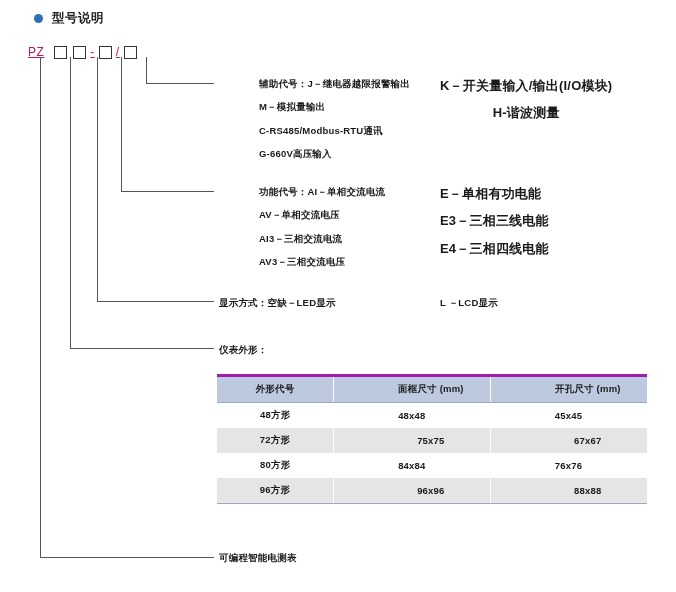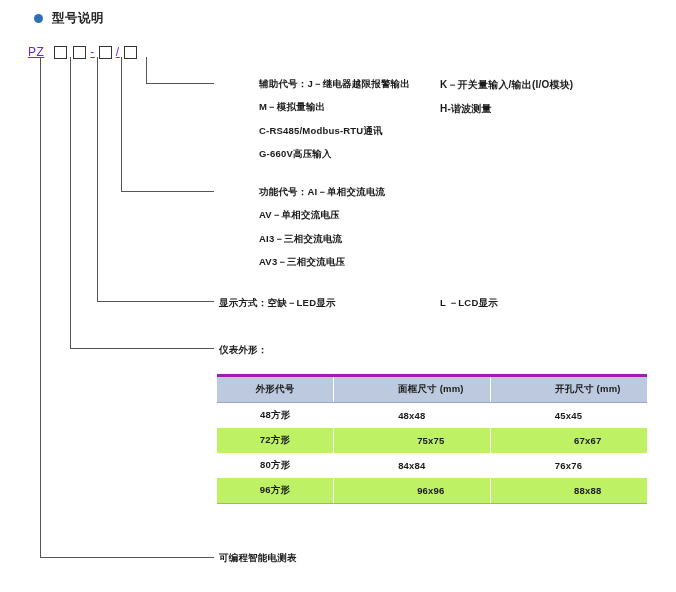--- a/index.html
+++ b/index.html
@@ -45,21 +45,21 @@
   }
 
   
   .codeline {
     position: absolute;
     left: 28px;
     top: 45px;
     display: flex;
     align-items: center;
     font-size: 12px;
-    color: #6d28d9;
+    color: #be185d;
     letter-spacing: 0.5px;
     text-decoration: underline;
   }
   .codeline .pz {
     margin-right: 7px;
     font-size: 12px;
   }
   .box {
     width: 11px;
     height: 11px;
@@ -95,32 +95,32 @@
   .grp .row {
     display: block;
     margin-bottom: 13px;
     font-weight: bold;
     letter-spacing: 0.2px;
     padding-left: 40px;
   }
   .grp .row:last-child { margin-bottom: 0; }
   .col2 {
     position: absolute;
-    font-size: 10px;
+    font-size: 13px;
     color: #1a1a1a;
     line-height: 1.1;
     white-space: nowrap;
   }
   .col2 .row {
     display: block;
     margin-bottom: 13px;
     font-weight: bold;
     letter-spacing: 0.2px;
   }
-  .col2 .row:last-child { margin-bottom: 0; }
+  .col2 .row:last-child { margin-bottom: 0; text-align: center; }
 
   .single {
     position: absolute;
     font-size: 9.5px;
     font-weight: bold;
     white-space: nowrap;
     color: #1a1a1a;
     letter-spacing: 0.2px;
   }
 
@@ -140,21 +140,21 @@
     font-weight: bold;
     color: #1a1a1a;
     letter-spacing: 0.2px;
   }
   .tbl thead th {
     background: #bcc9de;
     border-top: 3px solid #a21caf;
     border-bottom: 1px solid #9aa9c2;
   }
   .tbl tbody tr.alt td {
-    background: #bef264;
+    background: #e5e5e5;
   }
   .tbl tbody tr td {
     background: #ffffff;
   }
   .tbl tbody tr:last-child td {
     border-bottom: 1px solid #9aa9c2;
   }
   .tbl .colsep {
     border-left: 1px solid #ffffff;
     padding-left: 39px;
@@ -207,20 +207,25 @@
   <div class="col2" style="left:440px; top:79px;">
     <span class="row">K－开关量输入/输出(I/O模块)</span>
     <span class="row">H-谐波测量</span>
   </div>
 
   <div class="grp" style="left:219px; top:187px;">
     <span class="row"><span>功能代号：</span><span>AI－单相交流电流</span></span>
     <span class="row">AV－单相交流电压</span>
     <span class="row">AI3－三相交流电流</span>
     <span class="row">AV3－三相交流电压</span>
+  </div>
+  <div class="col2" style="left:440px; top:187px;">
+    <span class="row">E－单相有功电能</span>
+    <span class="row">E3－三相三线电能</span>
+    <span class="row">E4－三相四线电能</span>
   </div>
 
   <div class="single" style="left:219px; top:297px;">显示方式：空缺－LED显示</div>
   <div class="single" style="left:440px; top:297px;">L －LCD显示</div>
 
   <div class="single" style="left:219px; top:344px;">仪表外形：</div>
 
   <table class="tbl">
     <thead>
       <tr>

